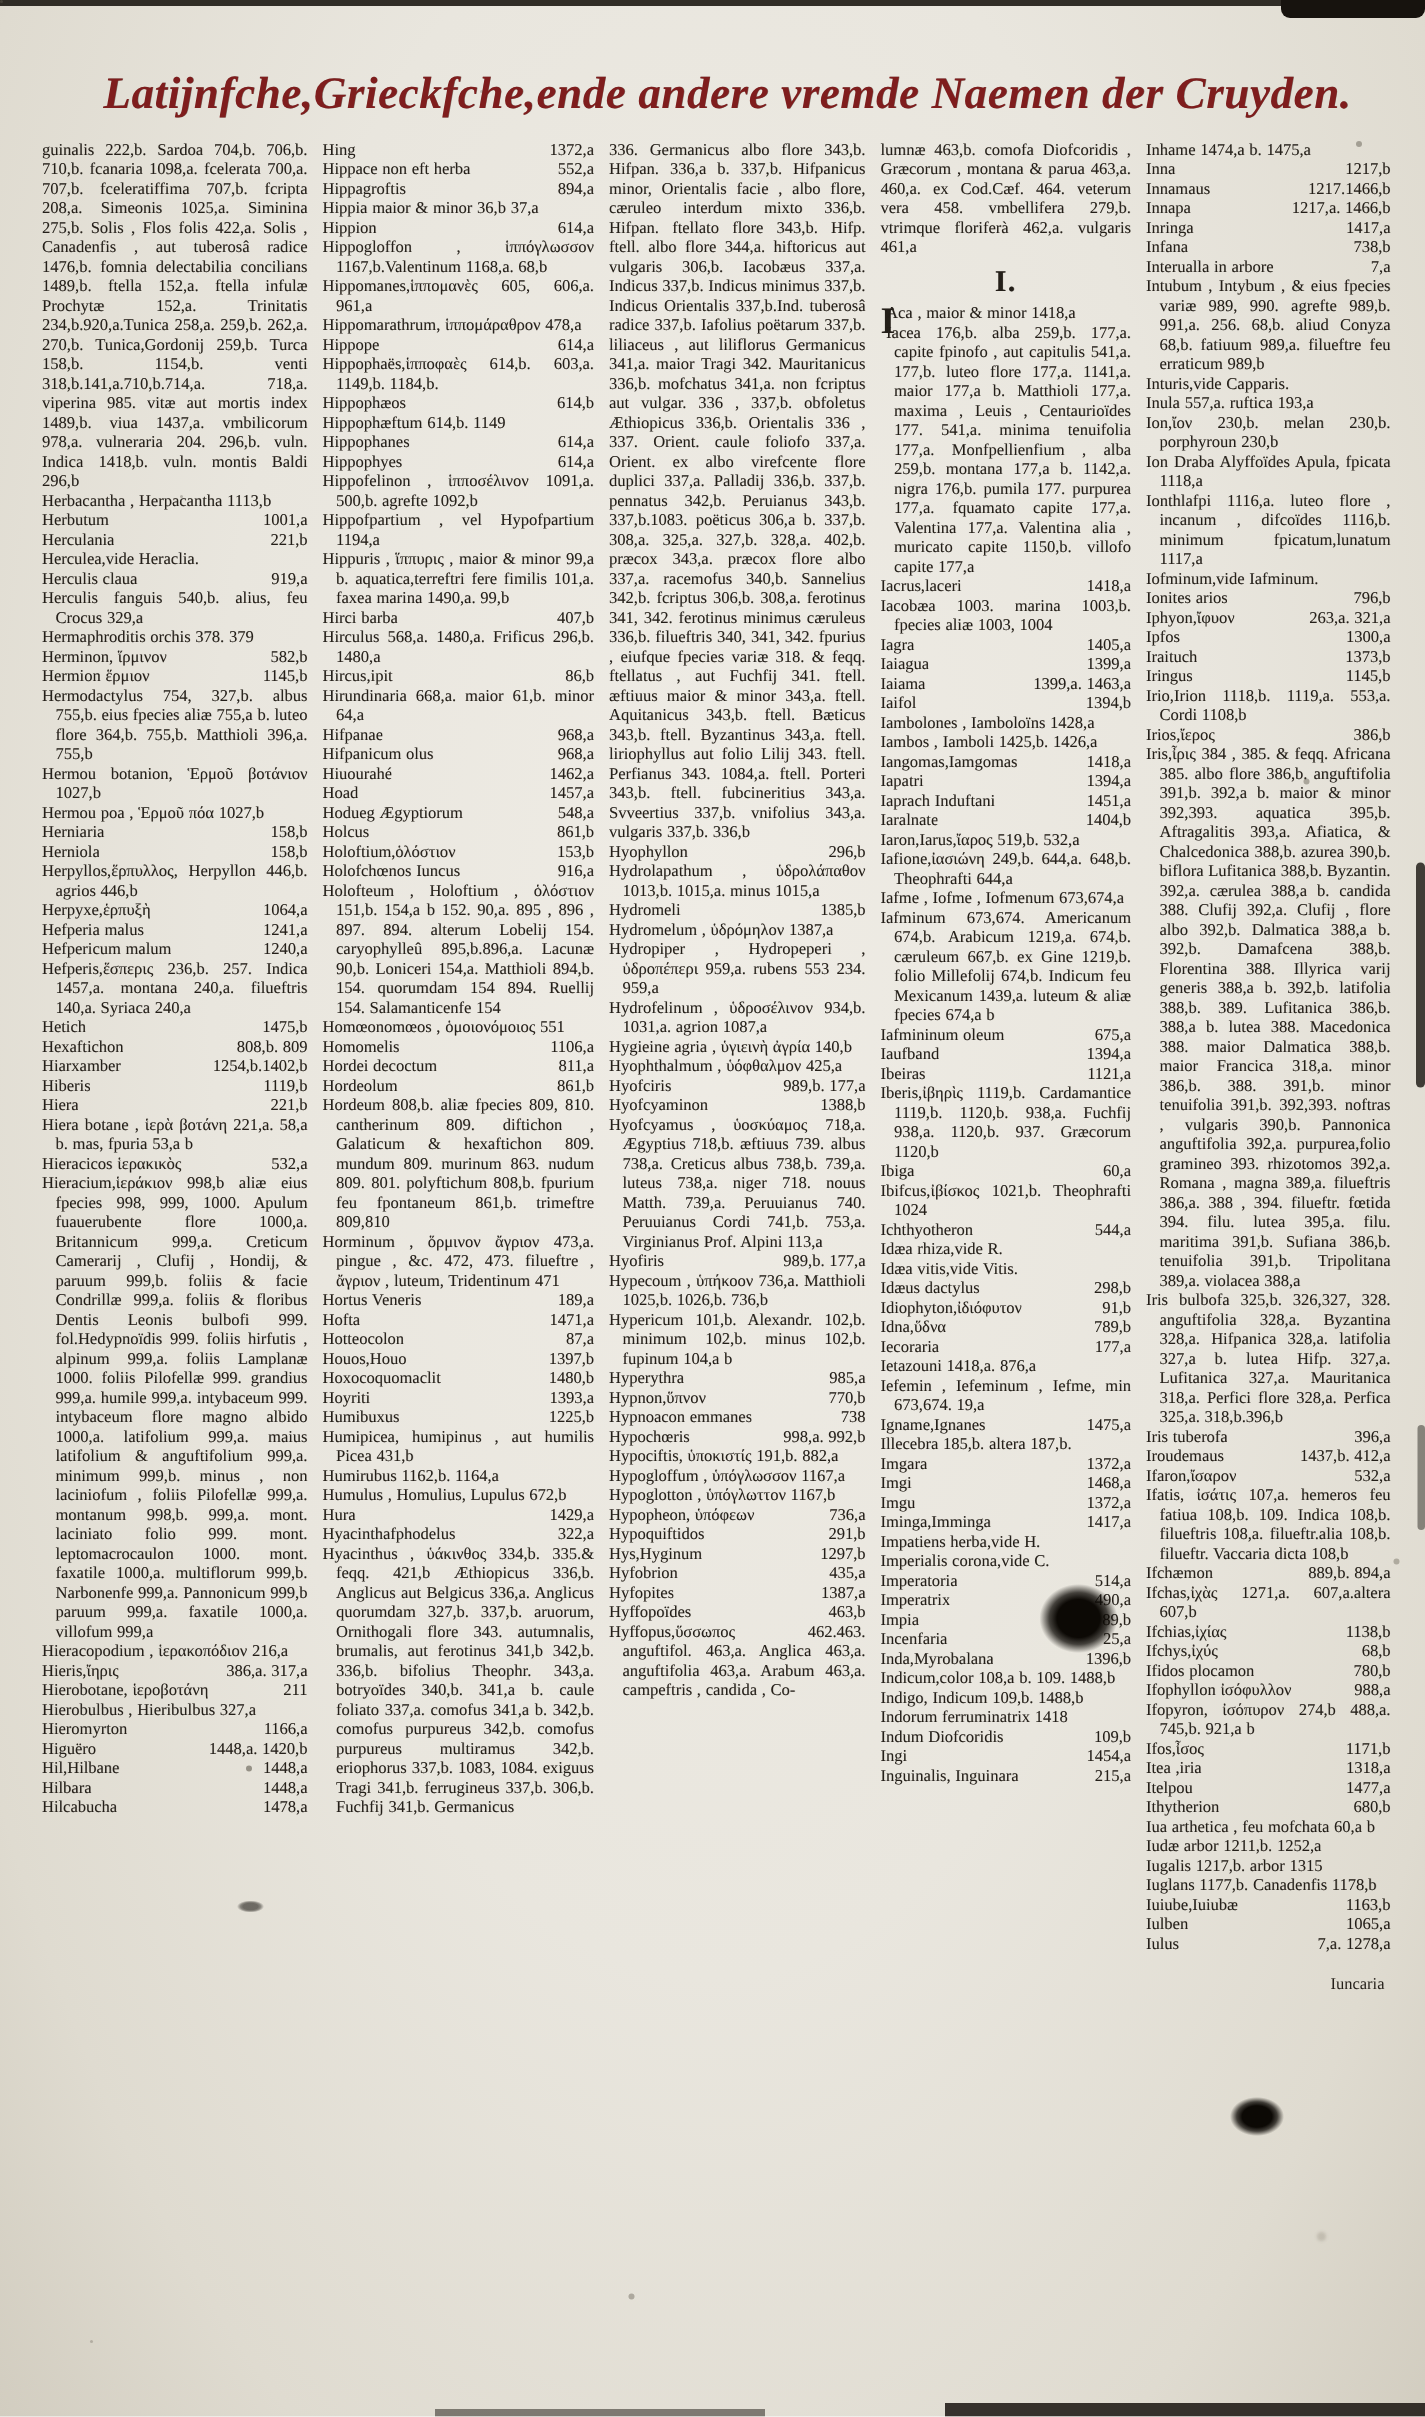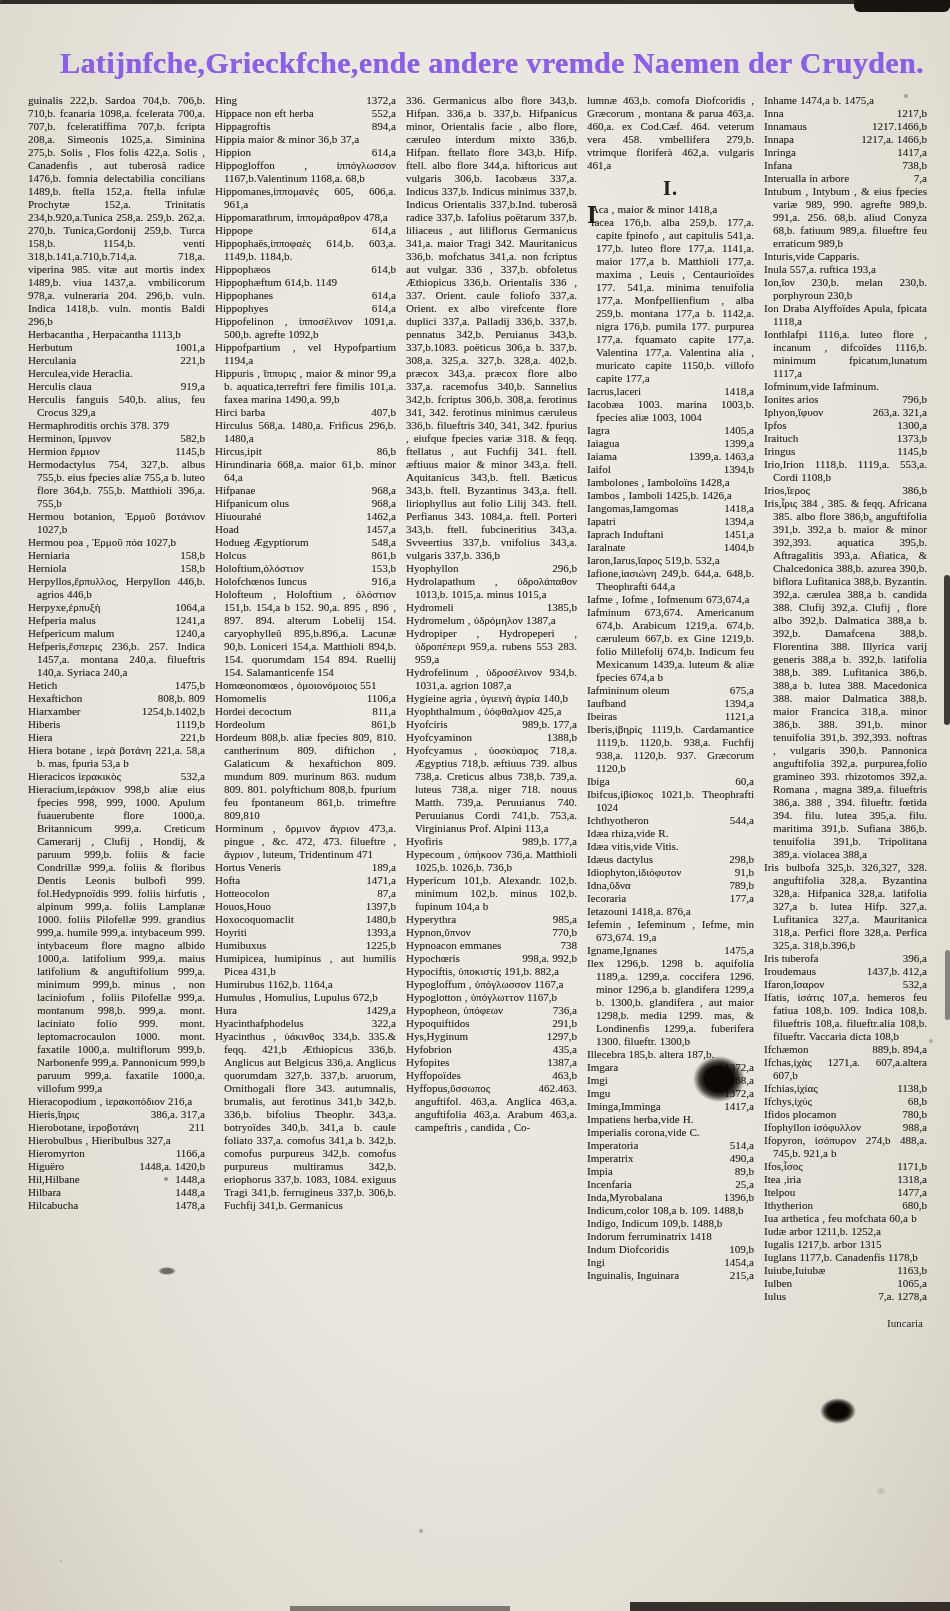--- a/index.html
+++ b/index.html
@@ -5,22 +5,22 @@
   html,body{margin:0;padding:0;}
   body{
     width:950px;height:1611px;position:relative;overflow:hidden;
     background:
       radial-gradient(ellipse at 50% 38%, #efece5 0%, #e9e6de 50%, #dfdbd0 82%, #d2cdc0 100%);
     font-family:"Liberation Serif","DejaVu Serif",serif;
     color:#241f19;
   }
   .page-header{
     position:absolute;top:46px;left:60px;width:850px;
-    text-align:center;font-weight:bold;
-    font-size:30px;letter-spacing:.4px;color:#8b5cf6;
+    text-align:center;font-style:italic;font-weight:bold;
+    font-size:30px;letter-spacing:.4px;color:#7f1d1d;
     text-shadow:.3px .3px 0 rgba(20,15,8,.45);
     white-space:nowrap;
   }
   .cols{
     position:absolute;left:28px;top:94px;width:899px;
     display:grid;grid-template-columns:177px 181px 171px 167px 163px;
     column-gap:10px;align-items:start;
   }
   .col{min-width:0;}
   .entry{
@@ -310,21 +310,21 @@
       <div class="entry kv">
         <span class="k">Hyophyllon</span>
         <span class="v">296,b</span>
       </div>
       <div class="entry">Hydrolapathum , ὑδρολάπαθον 1013,b. 1015,a. minus 1015,a</div>
       <div class="entry kv">
         <span class="k">Hydromeli</span>
         <span class="v">1385,b</span>
       </div>
       <div class="entry">Hydromelum , ὑδρόμηλον 1387,a</div>
-      <div class="entry">Hydropiper , Hydropeperi , ὑδροπέπερι 959,a. rubens 553 283. 959,a</div>
+      <div class="entry">Hydropiper , Hydropeperi , ὑδροπέπερι 959,a. rubens 553 234. 959,a</div>
       <div class="entry">Hydrofelinum , ὑδροσέλινον 934,b. 1031,a. agrion 1087,a</div>
       <div class="entry">Hygieine agria , ὑγιεινὴ ἀγρία 140,b</div>
       <div class="entry">Hyophthalmum , ὑόφθαλμον 425,a</div>
       <div class="entry kv">
         <span class="k">Hyofciris</span>
         <span class="v">989,b. 177,a</span>
       </div>
       <div class="entry kv">
         <span class="k">Hyofcyaminon</span>
         <span class="v">1388,b</span>
@@ -468,21 +468,20 @@
       <div class="entry kv">
         <span class="k">Iecoraria</span>
         <span class="v">177,a</span>
       </div>
       <div class="entry">Ietazouni 1418,a. 876,a</div>
       <div class="entry">Iefemin , Iefeminum , Iefme, min 673,674. 19,a</div>
       <div class="entry kv">
         <span class="k">Igname,Ignanes</span>
         <span class="v">1475,a</span>
       </div>
-      <div class="entry">Ilex 1296,b. 1298 b. aquifolia 1189,a. 1299,a. coccifera 1296. minor 1296,a b. glandifera 1299,a b. 1300,b. glandifera , aut maior 1298,b. media 1299. mas, &amp; Londinenfis 1299,a. fuberifera 1300. filueftr. 1300,b</div>
       <div class="entry">Illecebra 185,b. altera 187,b.</div>
       <div class="entry kv">
         <span class="k">Imgara</span>
         <span class="v">1372,a</span>
       </div>
       <div class="entry kv">
         <span class="k">Imgi</span>
         <span class="v">1468,a</span>
       </div>
       <div class="entry kv">

